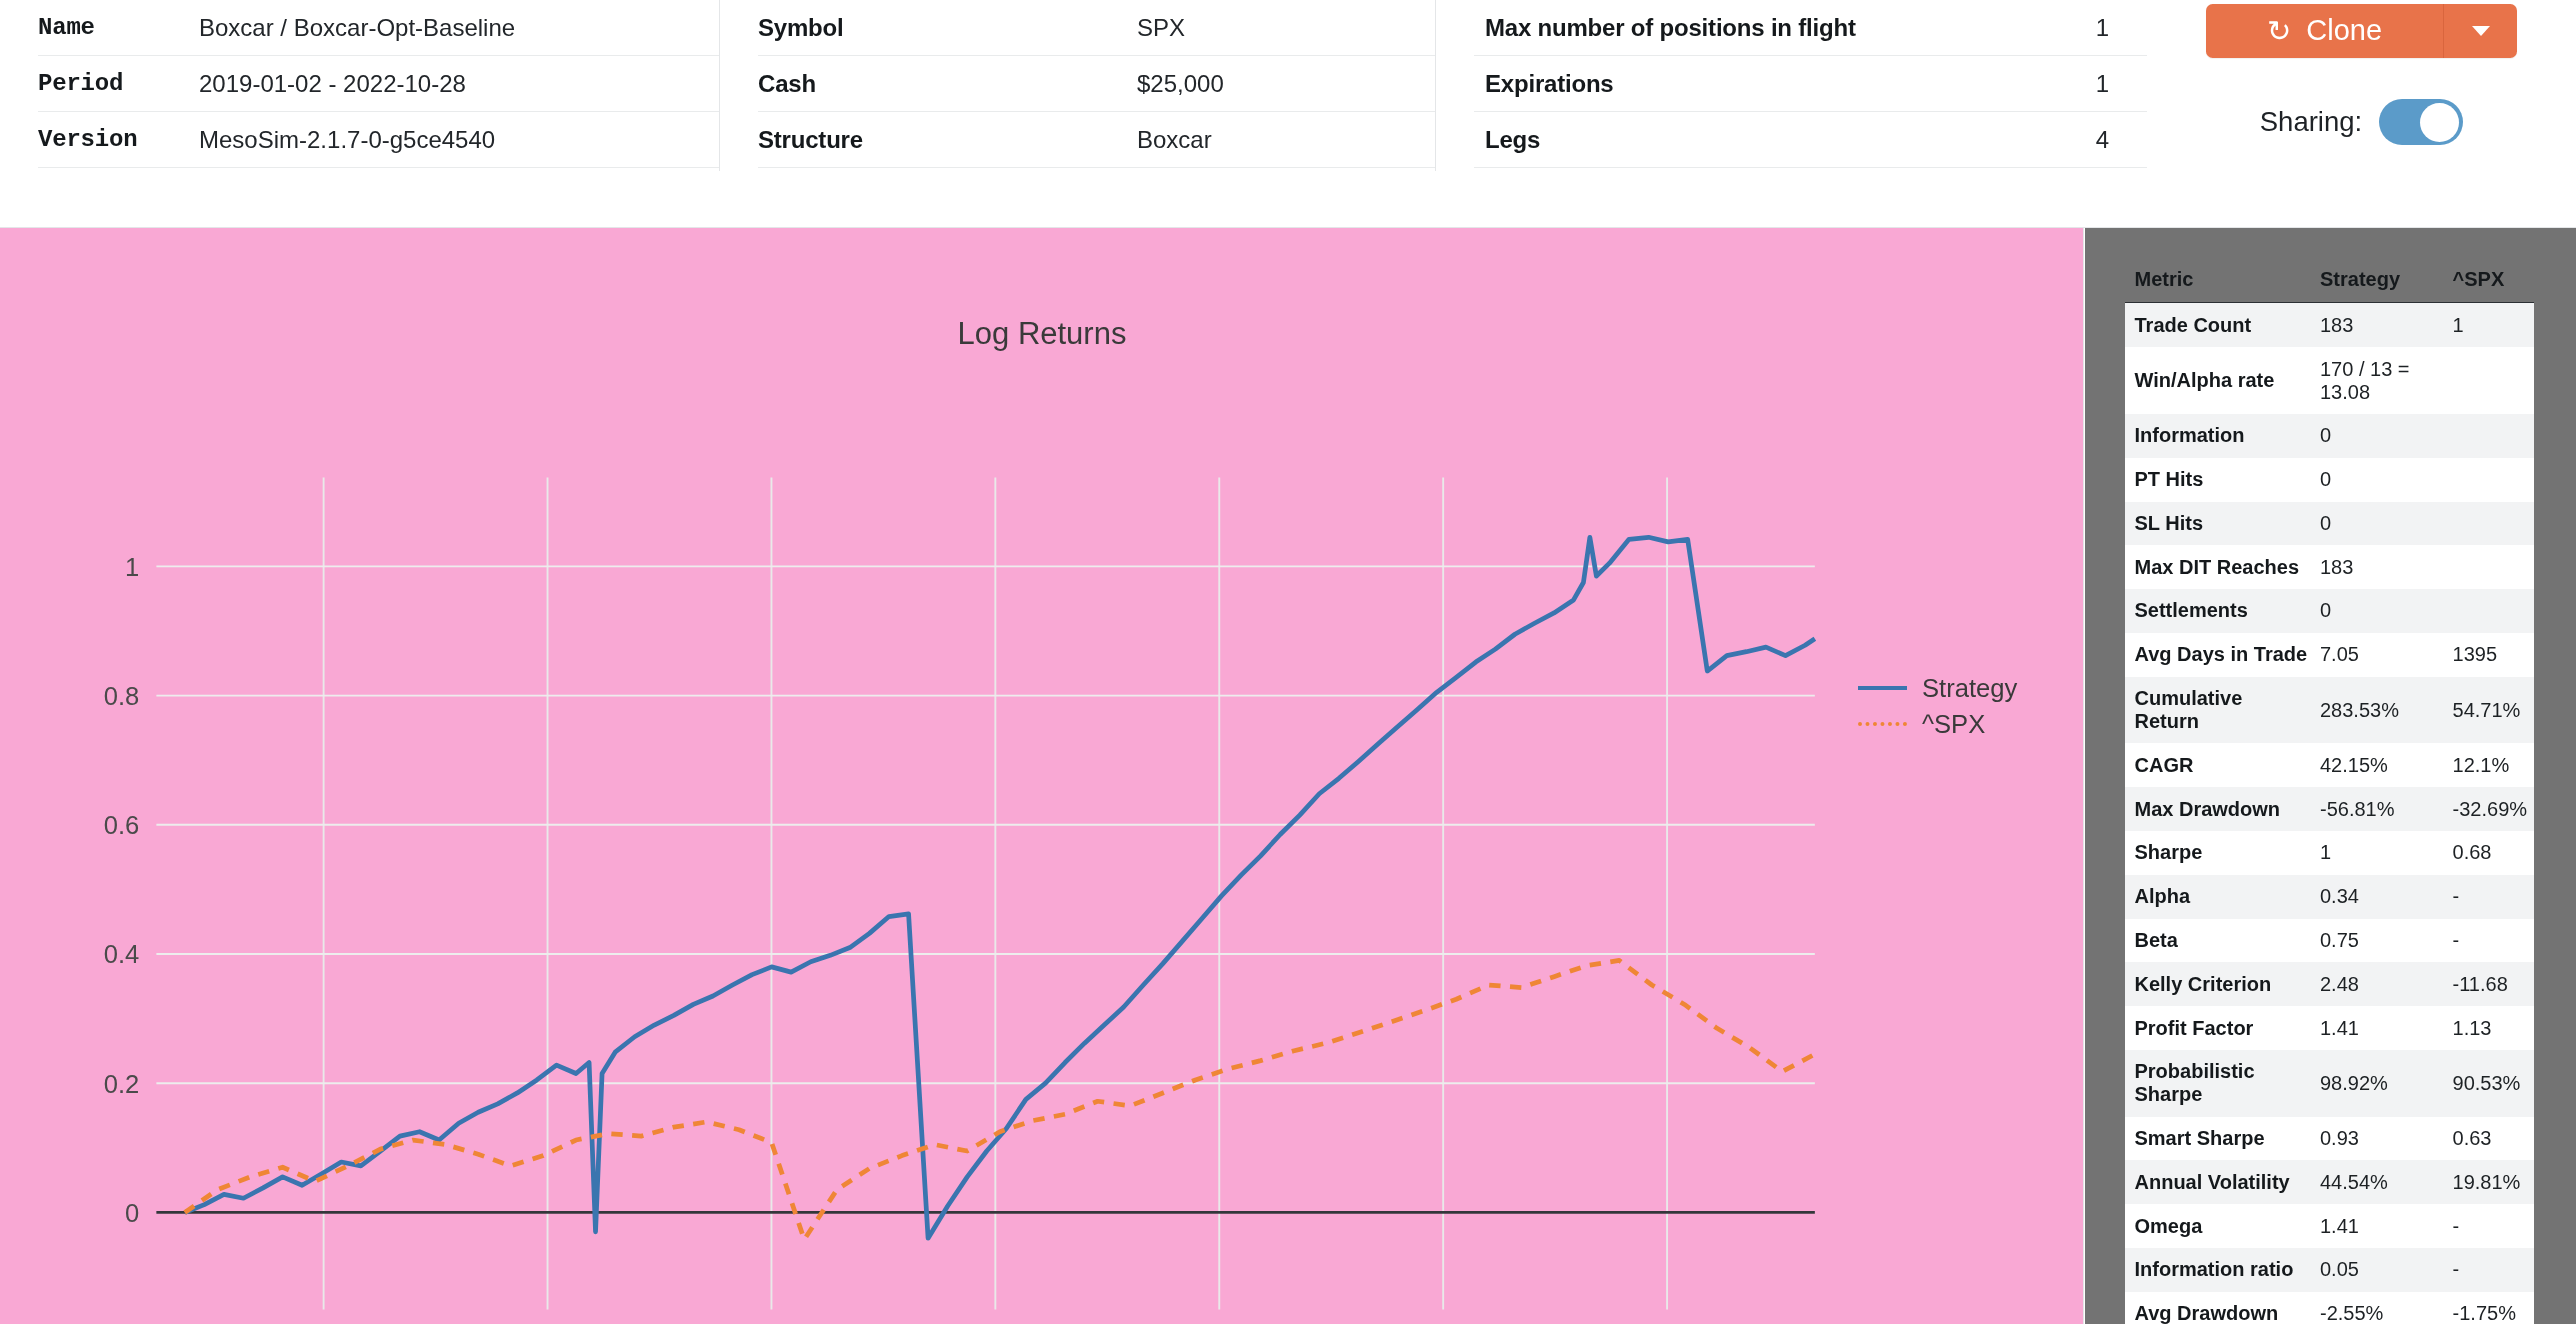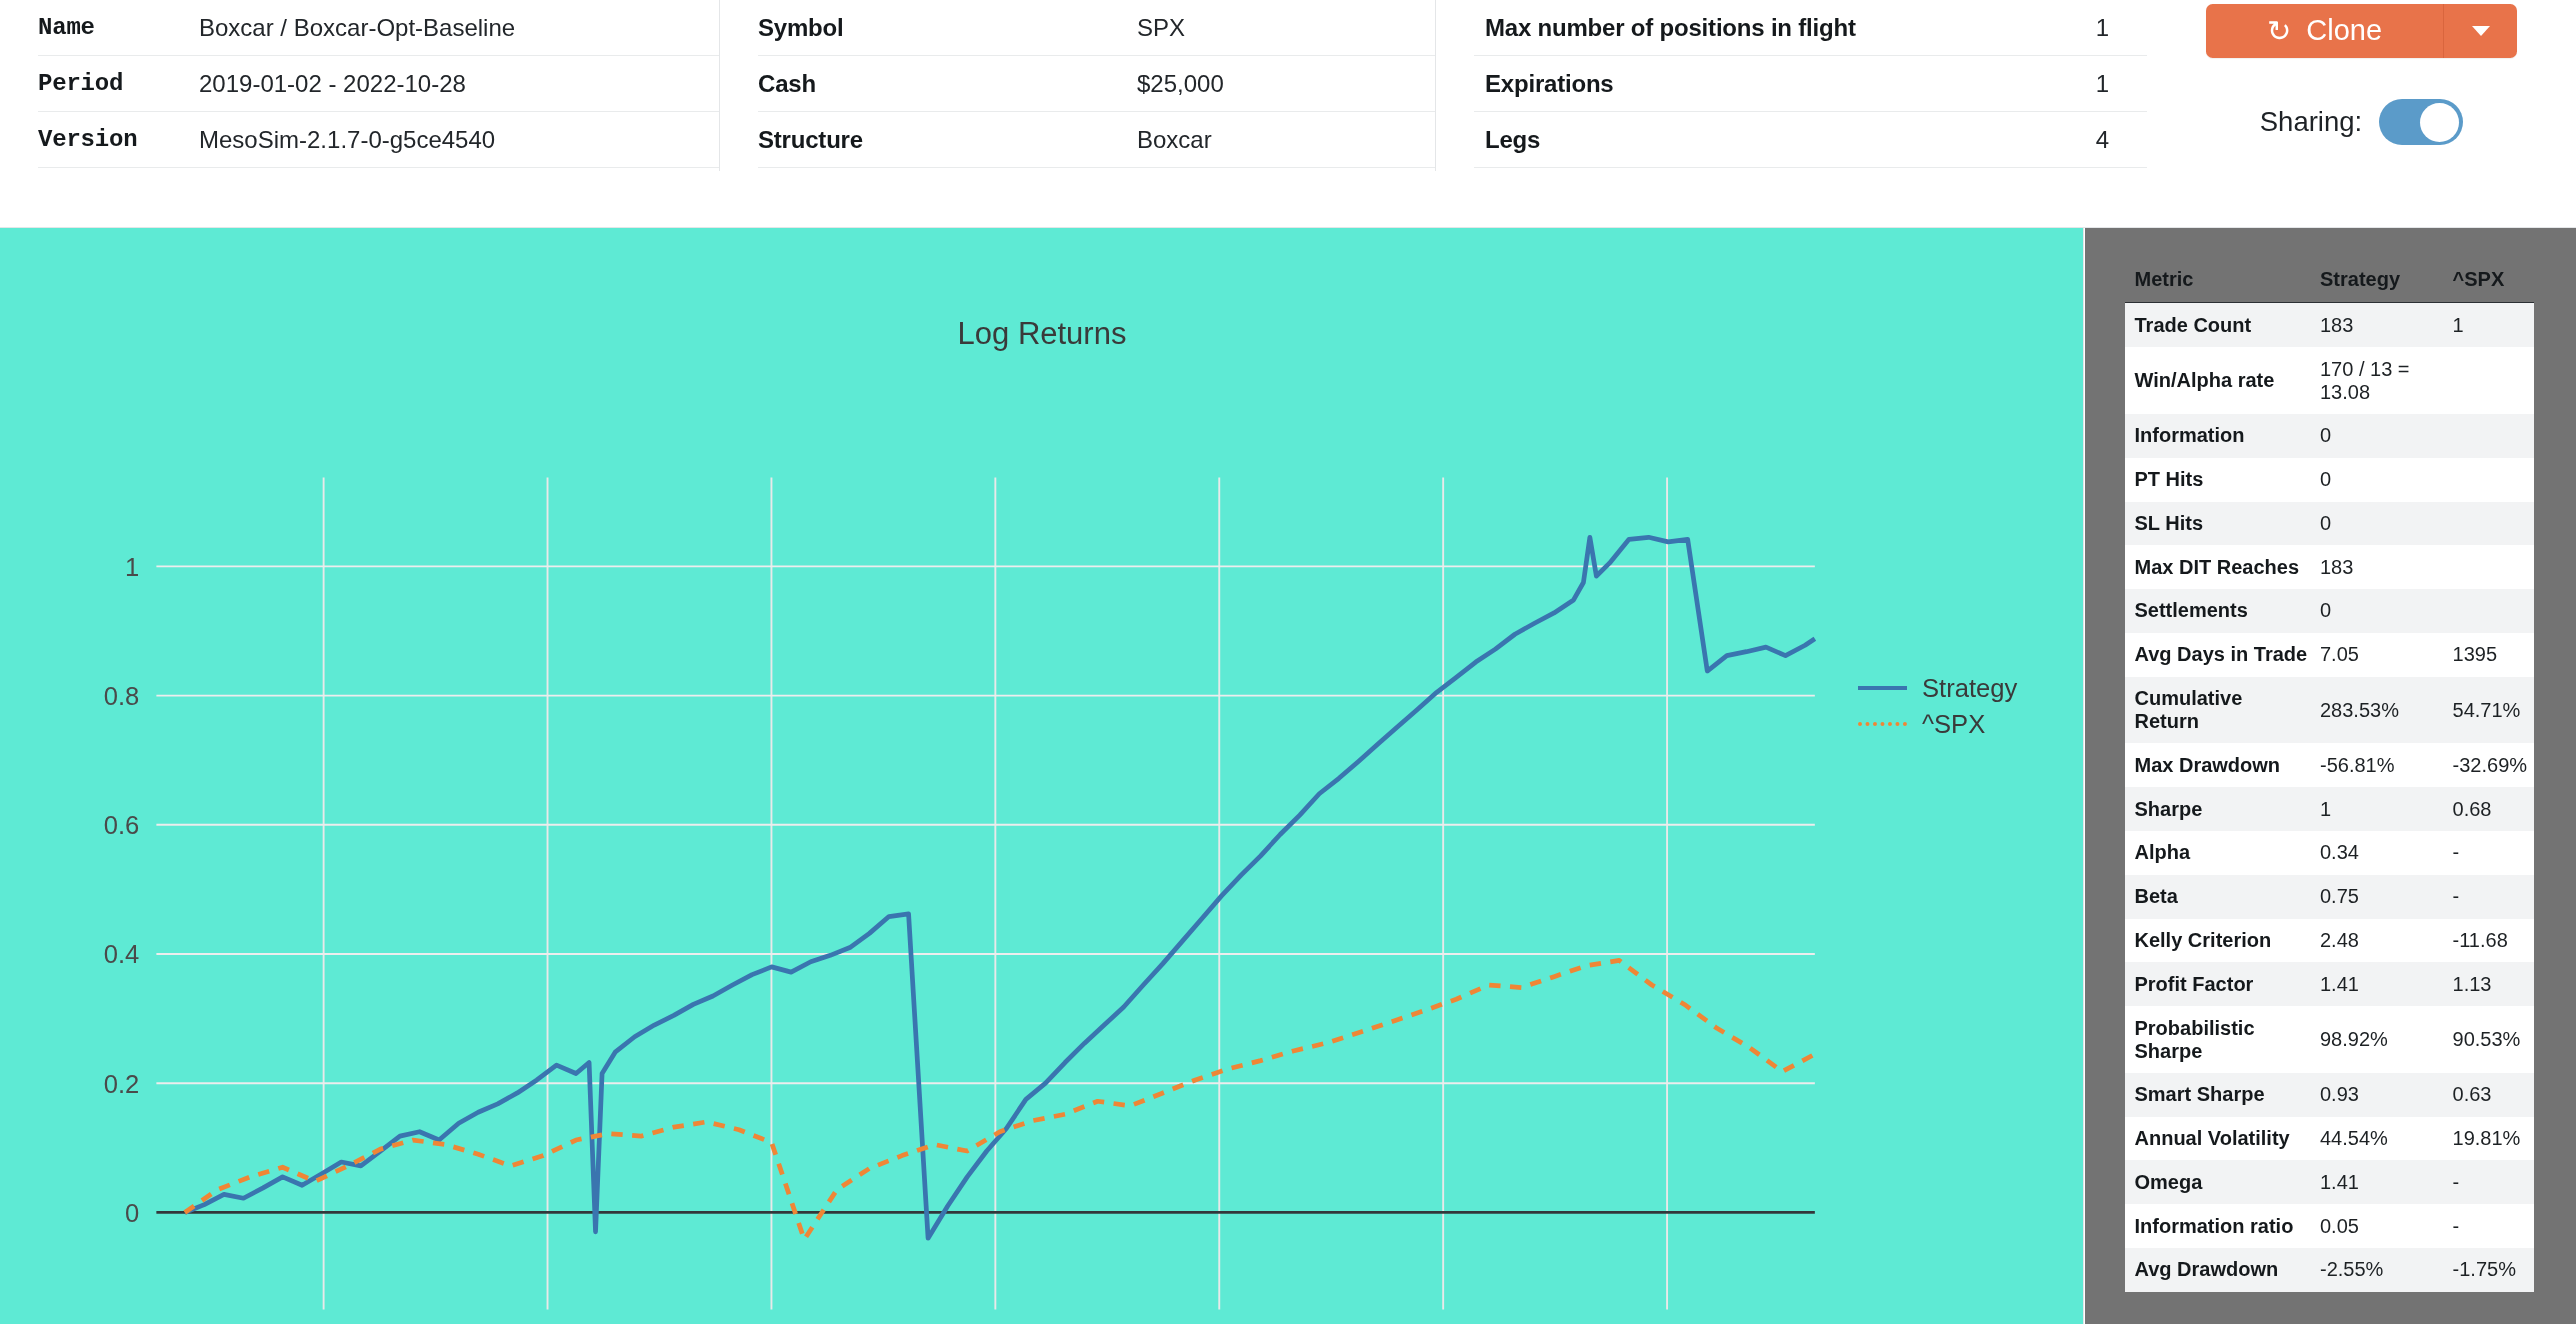--- a/index.html
+++ b/index.html
@@ -96,21 +96,21 @@
   
   .main-divider {
     position: absolute; top: 227px; left: 0;
     width: 2576px; height: 0.9px; background: #e4e6e8;
   }
 
   
   .chart-panel {
     position: absolute; top: 228px; left: 0;
     width: 2084px; height: 1097px;
-    background: #5eead4;
+    background: #f9a8d4;
     border-right: 0.9px solid #e4e6e8;
   }
   .chart-title {
     position: absolute; top: 88px; left: 0; width: 2084px;
     text-align: center;
     font-size: 31px; color: #3a3a3a; font-weight: 400;
   }
   .chart-svg { position: absolute; top: 0; left: 0; }
 
   .legend {
@@ -317,20 +317,25 @@
           <td class="metric-name">Avg Days in Trade</td>
           <td>7.05</td>
           <td>1395</td>
         </tr>
         <tr>
           <td class="metric-name">Cumulative Return</td>
           <td>283.53%</td>
           <td>54.71%</td>
         </tr>
         <tr>
+          <td class="metric-name">CAGR</td>
+          <td>42.15%</td>
+          <td>12.1%</td>
+        </tr>
+        <tr>
           <td class="metric-name">Max Drawdown</td>
           <td>-56.81%</td>
           <td>-32.69%</td>
         </tr>
         <tr>
           <td class="metric-name">Sharpe</td>
           <td>1</td>
           <td>0.68</td>
         </tr>
         <tr>

